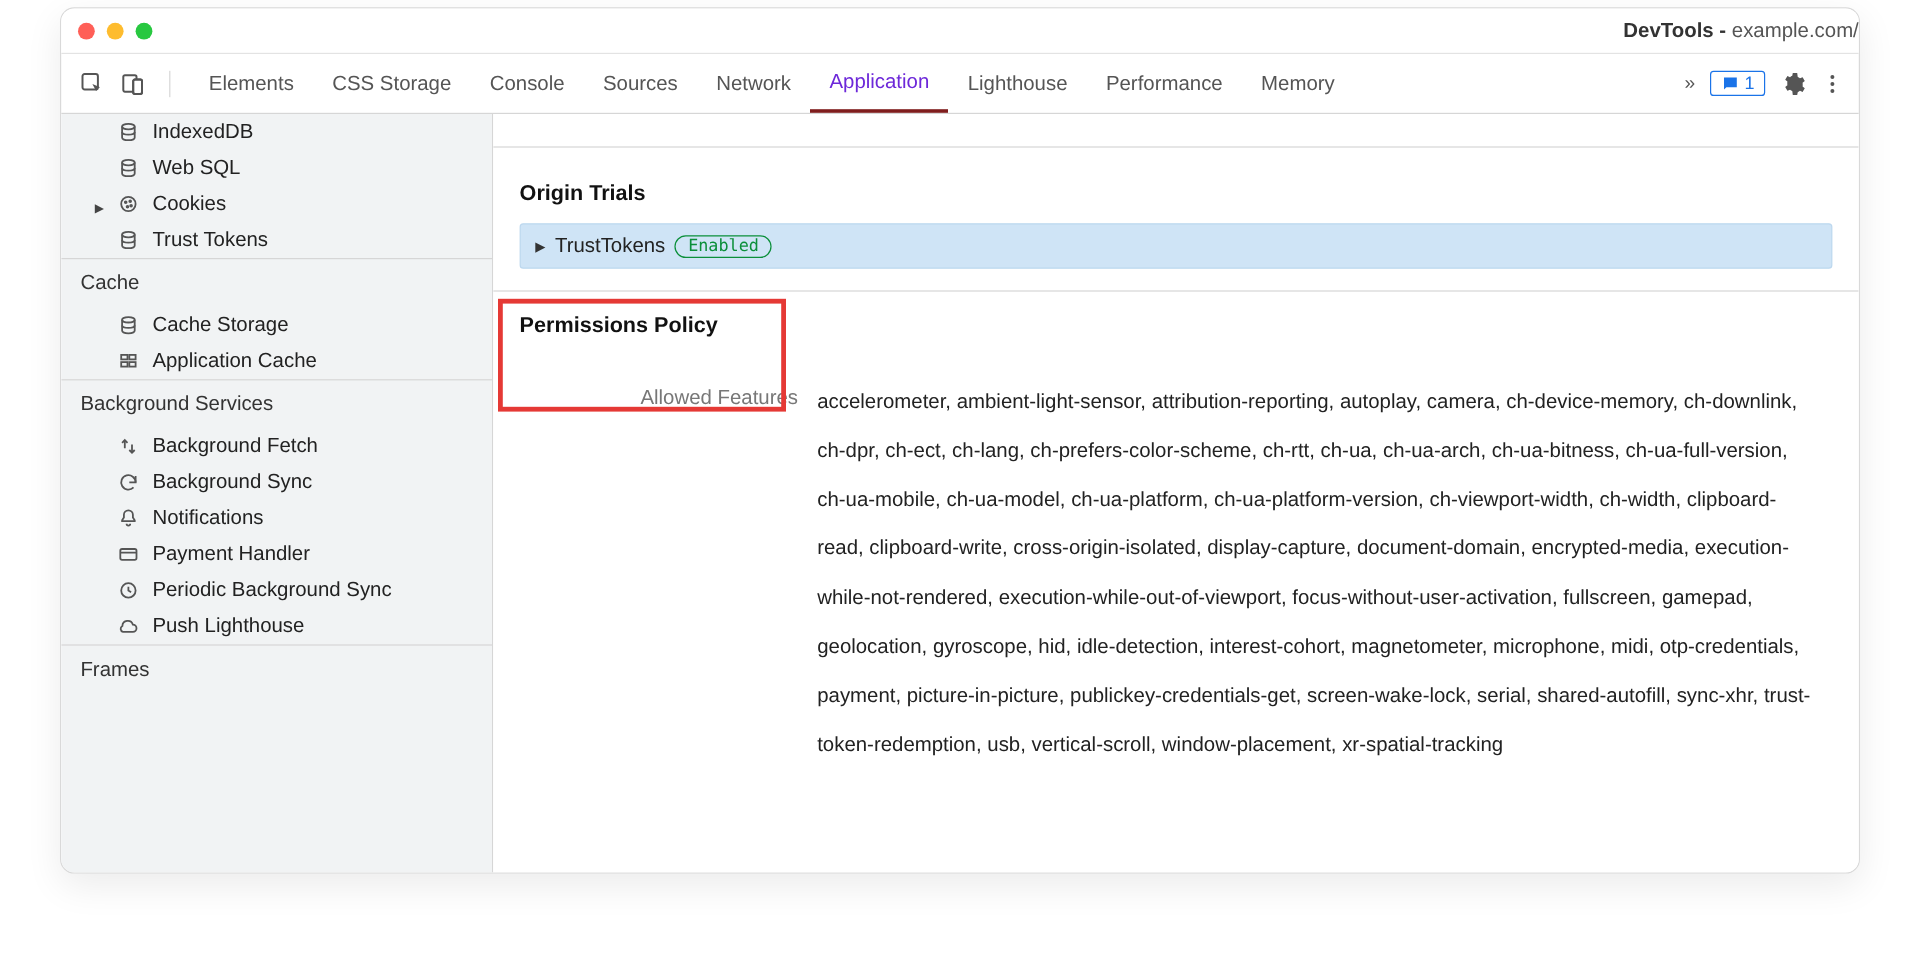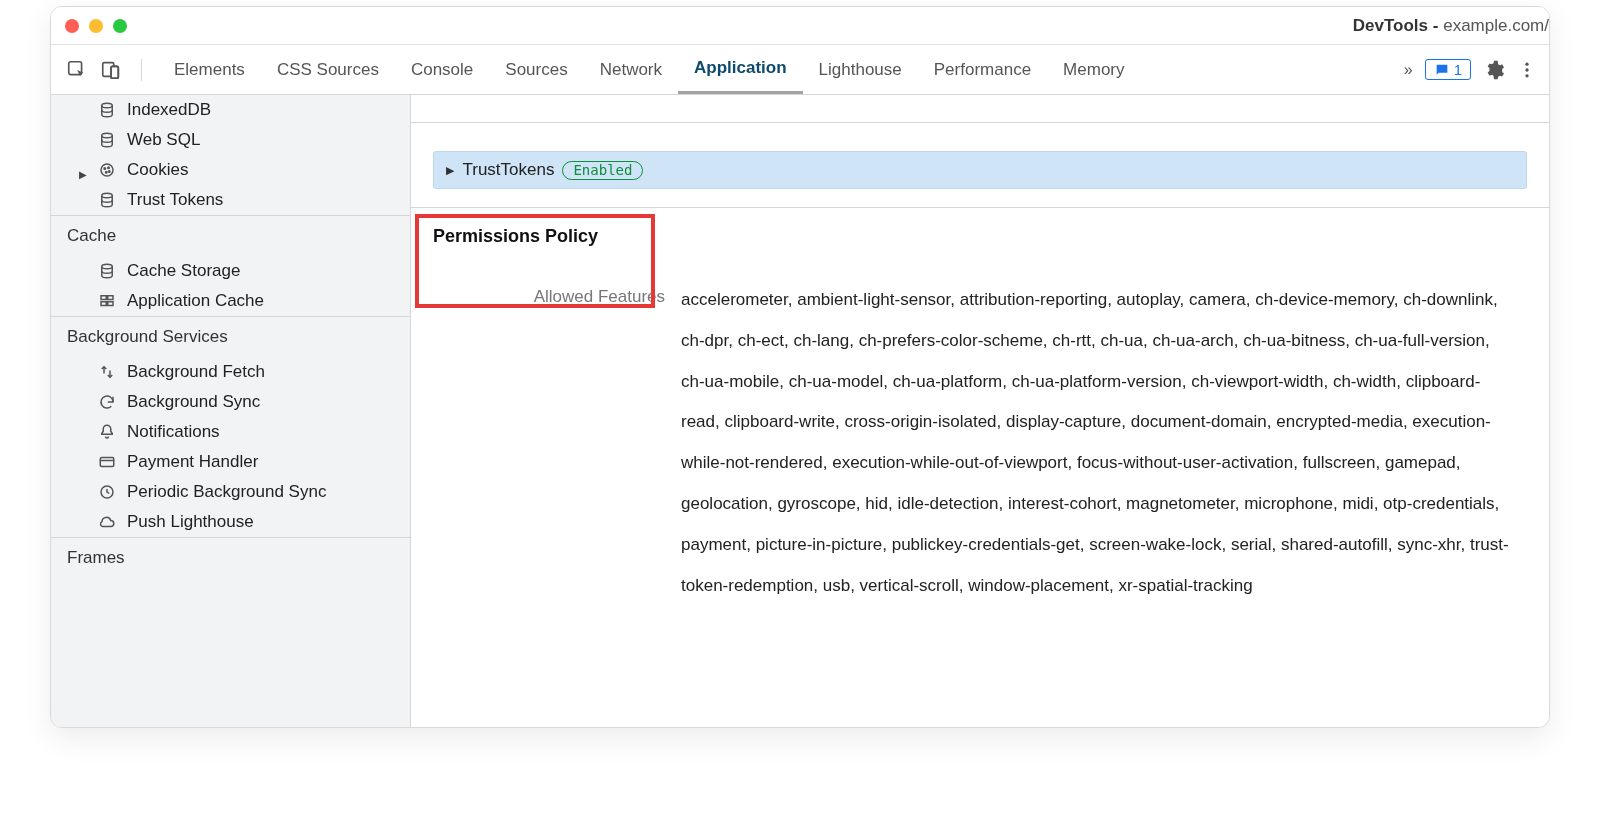--- a/index.html
+++ b/index.html
@@ -31,21 +31,21 @@
   }
   .title .bold{font-weight:600; color:#333;}
   .toolbar {
     height:50px; display:flex; align-items:center; padding:0 12px;
     border-bottom:1px solid #d6d6d6; gap:6px; font-size:17px; color:#555;
   }
   .tb-icon { width:28px; height:28px; display:flex; align-items:center; justify-content:center; color:#555;}
   .tb-sep { width:1px; height:22px; background:#d6d6d6; margin:0 10px;}
   .tabs { display:flex; align-items:stretch; gap:0; height:100%;}
   .tab { padding:0 16px; display:flex; align-items:center; cursor:pointer; color:#555;text-align:right;}
-  .tab.active { color:#0c4a6e; border-bottom:3px solid #a3a3a3; font-weight:700;}
+  .tab.active { color:#6d28d9; border-bottom:3px solid #7f1d1d; font-weight:400;}
   .tb-right { margin-left:auto; display:flex; align-items:center; gap:12px;}
   .chevrons{font-size:16px; color:#555;}
   .badge-btn {
     display:flex; align-items:center; gap:4px;
     border:1px solid #1a73e8; border-radius:3px;
     color:#1a73e8; padding:1px 8px; font-size:15px; background:#fff;
   }
   .badge-btn svg{width:16px;height:16px;}
   .gear,.kebab{color:#555;}
   .main { display:flex; height:632px;}
@@ -112,21 +112,21 @@
     <div class="tb-icon">
       <svg viewBox="0 0 24 24" width="22" height="22" fill="none" stroke="currentColor" stroke-width="1.8">
         <rect x="3" y="4" width="12" height="15" rx="1.5"></rect>
         <rect x="12" y="8" width="8" height="13" rx="1.5" fill="#fff"></rect>
         <rect x="12" y="8" width="8" height="13" rx="1.5"></rect>
       </svg>
     </div>
     <div class="tb-sep"></div>
     <div class="tabs" id="tabs">
           <div class="tab">Elements</div>
-          <div class="tab">CSS Sources</div>
+          <div class="tab">CSS Storage</div>
           <div class="tab">Console</div>
           <div class="tab">Sources</div>
           <div class="tab">Network</div>
           <div class="tab active">Application</div>
           <div class="tab">Lighthouse</div>
           <div class="tab">Performance</div>
           <div class="tab">Memory</div>
         </div>
     <div class="tb-right">
       <span class="chevrons">»</span>
@@ -288,20 +288,21 @@
       <div class="sb-group frames" style="border-bottom:none;">
         <div class="sb-header">Frames</div>
       </div>
     </aside>
 
     <div class="content">
 
       <div style="height:28px;border-bottom:1px solid #d6d6d6;"></div>
 
       <div class="section first">
+        <h3>Origin Trials</h3>
         <div class="trial-row">
           <span>TrustTokens</span>
           <span class="pill">Enabled</span>
         </div>
       </div>
 
       <div class="perm-section">
         <div class="highlight-box" style="left:4px; top:6px; width:240px; height:94px;"></div>
         <div class="perm-grid">
           <div>

